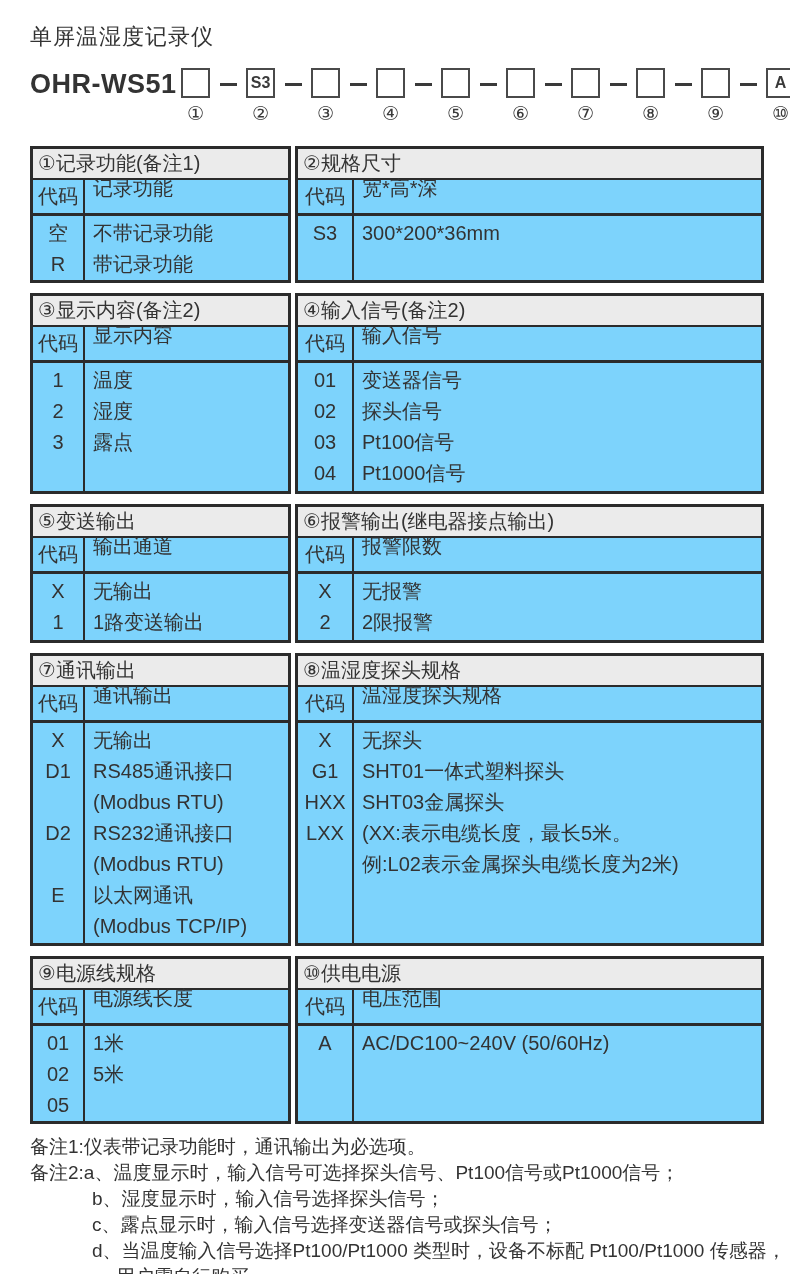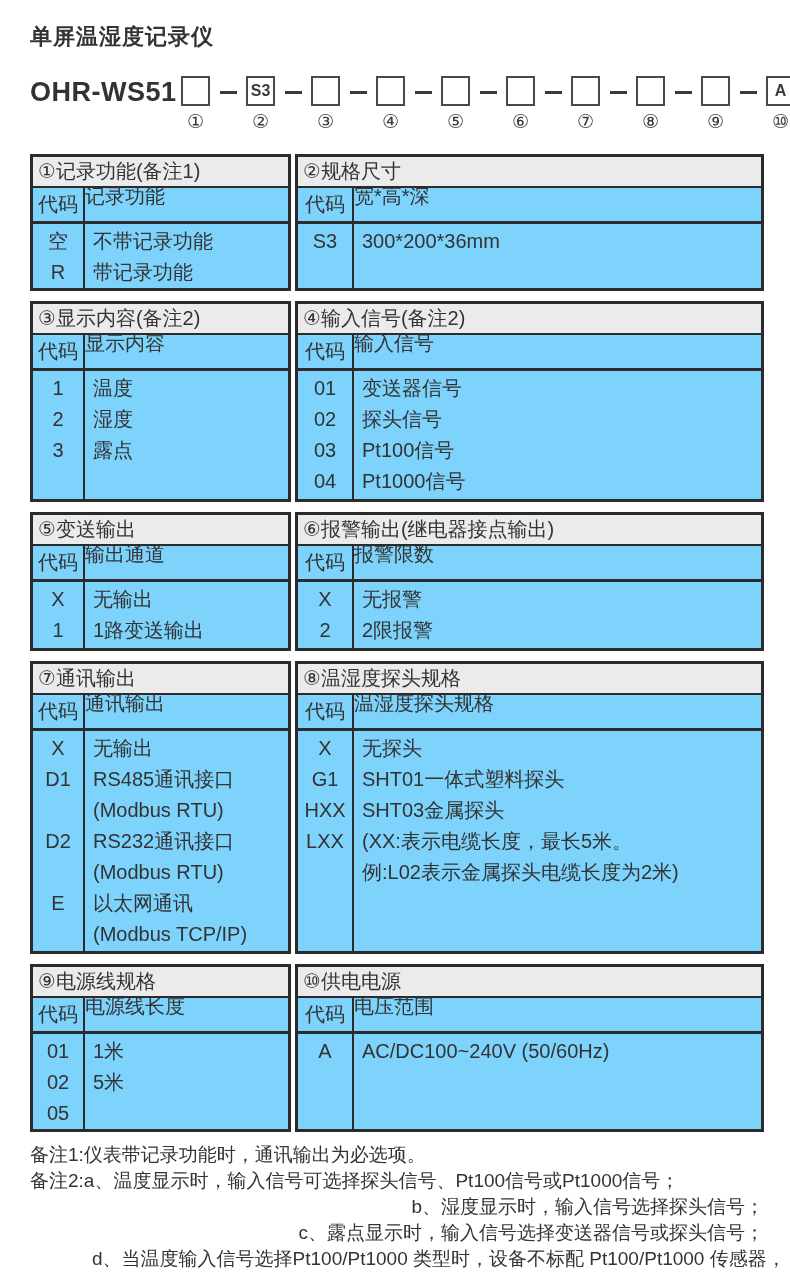--- a/index.html
+++ b/index.html
@@ -10,21 +10,21 @@
   *{margin:0;padding:0;box-sizing:border-box;}
   html,body{width:790px;height:1274px;overflow:hidden;background:#ffffff;}
   body{
     font-family:"Liberation Sans","DejaVu Sans",sans-serif;
     color:var(--text);
     -webkit-font-smoothing:antialiased;
   }
   .page{padding:22px 26px 0 30px;}
 
   
-  .title{font-size:22px;font-weight:700;letter-spacing:1px;margin-bottom:24px;}
+  .title{font-size:22px;font-weight:400;letter-spacing:1px;margin-bottom:16px;}
   .model-row{display:flex;align-items:flex-start;height:66px;margin-bottom:12px;}
   .prefix{font-size:27px;font-weight:600;line-height:32px;letter-spacing:.5px;margin-right:3px;white-space:nowrap;}
   .slots{display:flex;align-items:flex-start;}
   .slot{display:flex;flex-direction:column;align-items:center;width:32px;}
   .slot .box{
     width:29px;height:30px;border:2px solid #4a4a4a;background:#fff;
     display:flex;align-items:center;justify-content:center;
     font-size:16px;font-weight:600;color:#3a3a3a;
   }
   .slot .circ{margin-top:5px;font-size:19px;line-height:21px;color:#3a3a3a;}
@@ -38,37 +38,37 @@
   .band{
     background:var(--band);border-bottom:2px solid var(--border);
     height:31px;display:flex;align-items:center;padding:0 5px;
     font-size:20px;font-weight:500;white-space:nowrap;
   }
   .hdr{display:flex;border-bottom:3px solid var(--border);font-size:20px;font-weight:500;}
   .hdr .code{
     flex:0 0 52px;border-right:2px solid var(--border);
     display:flex;align-items:center;justify-content:center;height:33px;
   }
-  .hdr .desc{flex:1;display:flex;align-items:center;height:16px;white-space:nowrap;}
+  .hdr .desc{flex:1;display:flex;align-items:center;padding-left:8px;height:16px;white-space:nowrap;}
   .sub.right .hdr .code{flex-basis:56px;}
   .bod{display:flex;flex:1;}
   .codecol{flex:0 0 52px;border-right:2px solid var(--border);text-align:center;padding-top:2px;}
   .sub.right .codecol{flex-basis:56px;}
   .desccol{flex:1;padding-left:8px;padding-top:2px;}
   .line{line-height:31px;font-size:20px;white-space:nowrap;}
   .block-1 .bod{min-height:64px;}
   .block-2 .bod{min-height:128px;}
   .block-3 .bod{min-height:66px;}
   .block-4 .bod{min-height:220px;}
   .block-5 .bod{min-height:94px;}
 
   
   .notes{margin-top:9px;font-size:19px;}
   .note-line{line-height:26px;white-space:nowrap;}
-  .indent-1{padding-left:62px;text-align:right;}
+  .indent-1{padding-left:62px;}
   .indent-2{padding-left:86px;}
 </style>
 </head>
 <body>
 
 <div class="page">
 
   <div class="title">单屏温湿度记录仪</div>
 
   <div class="model-row">

